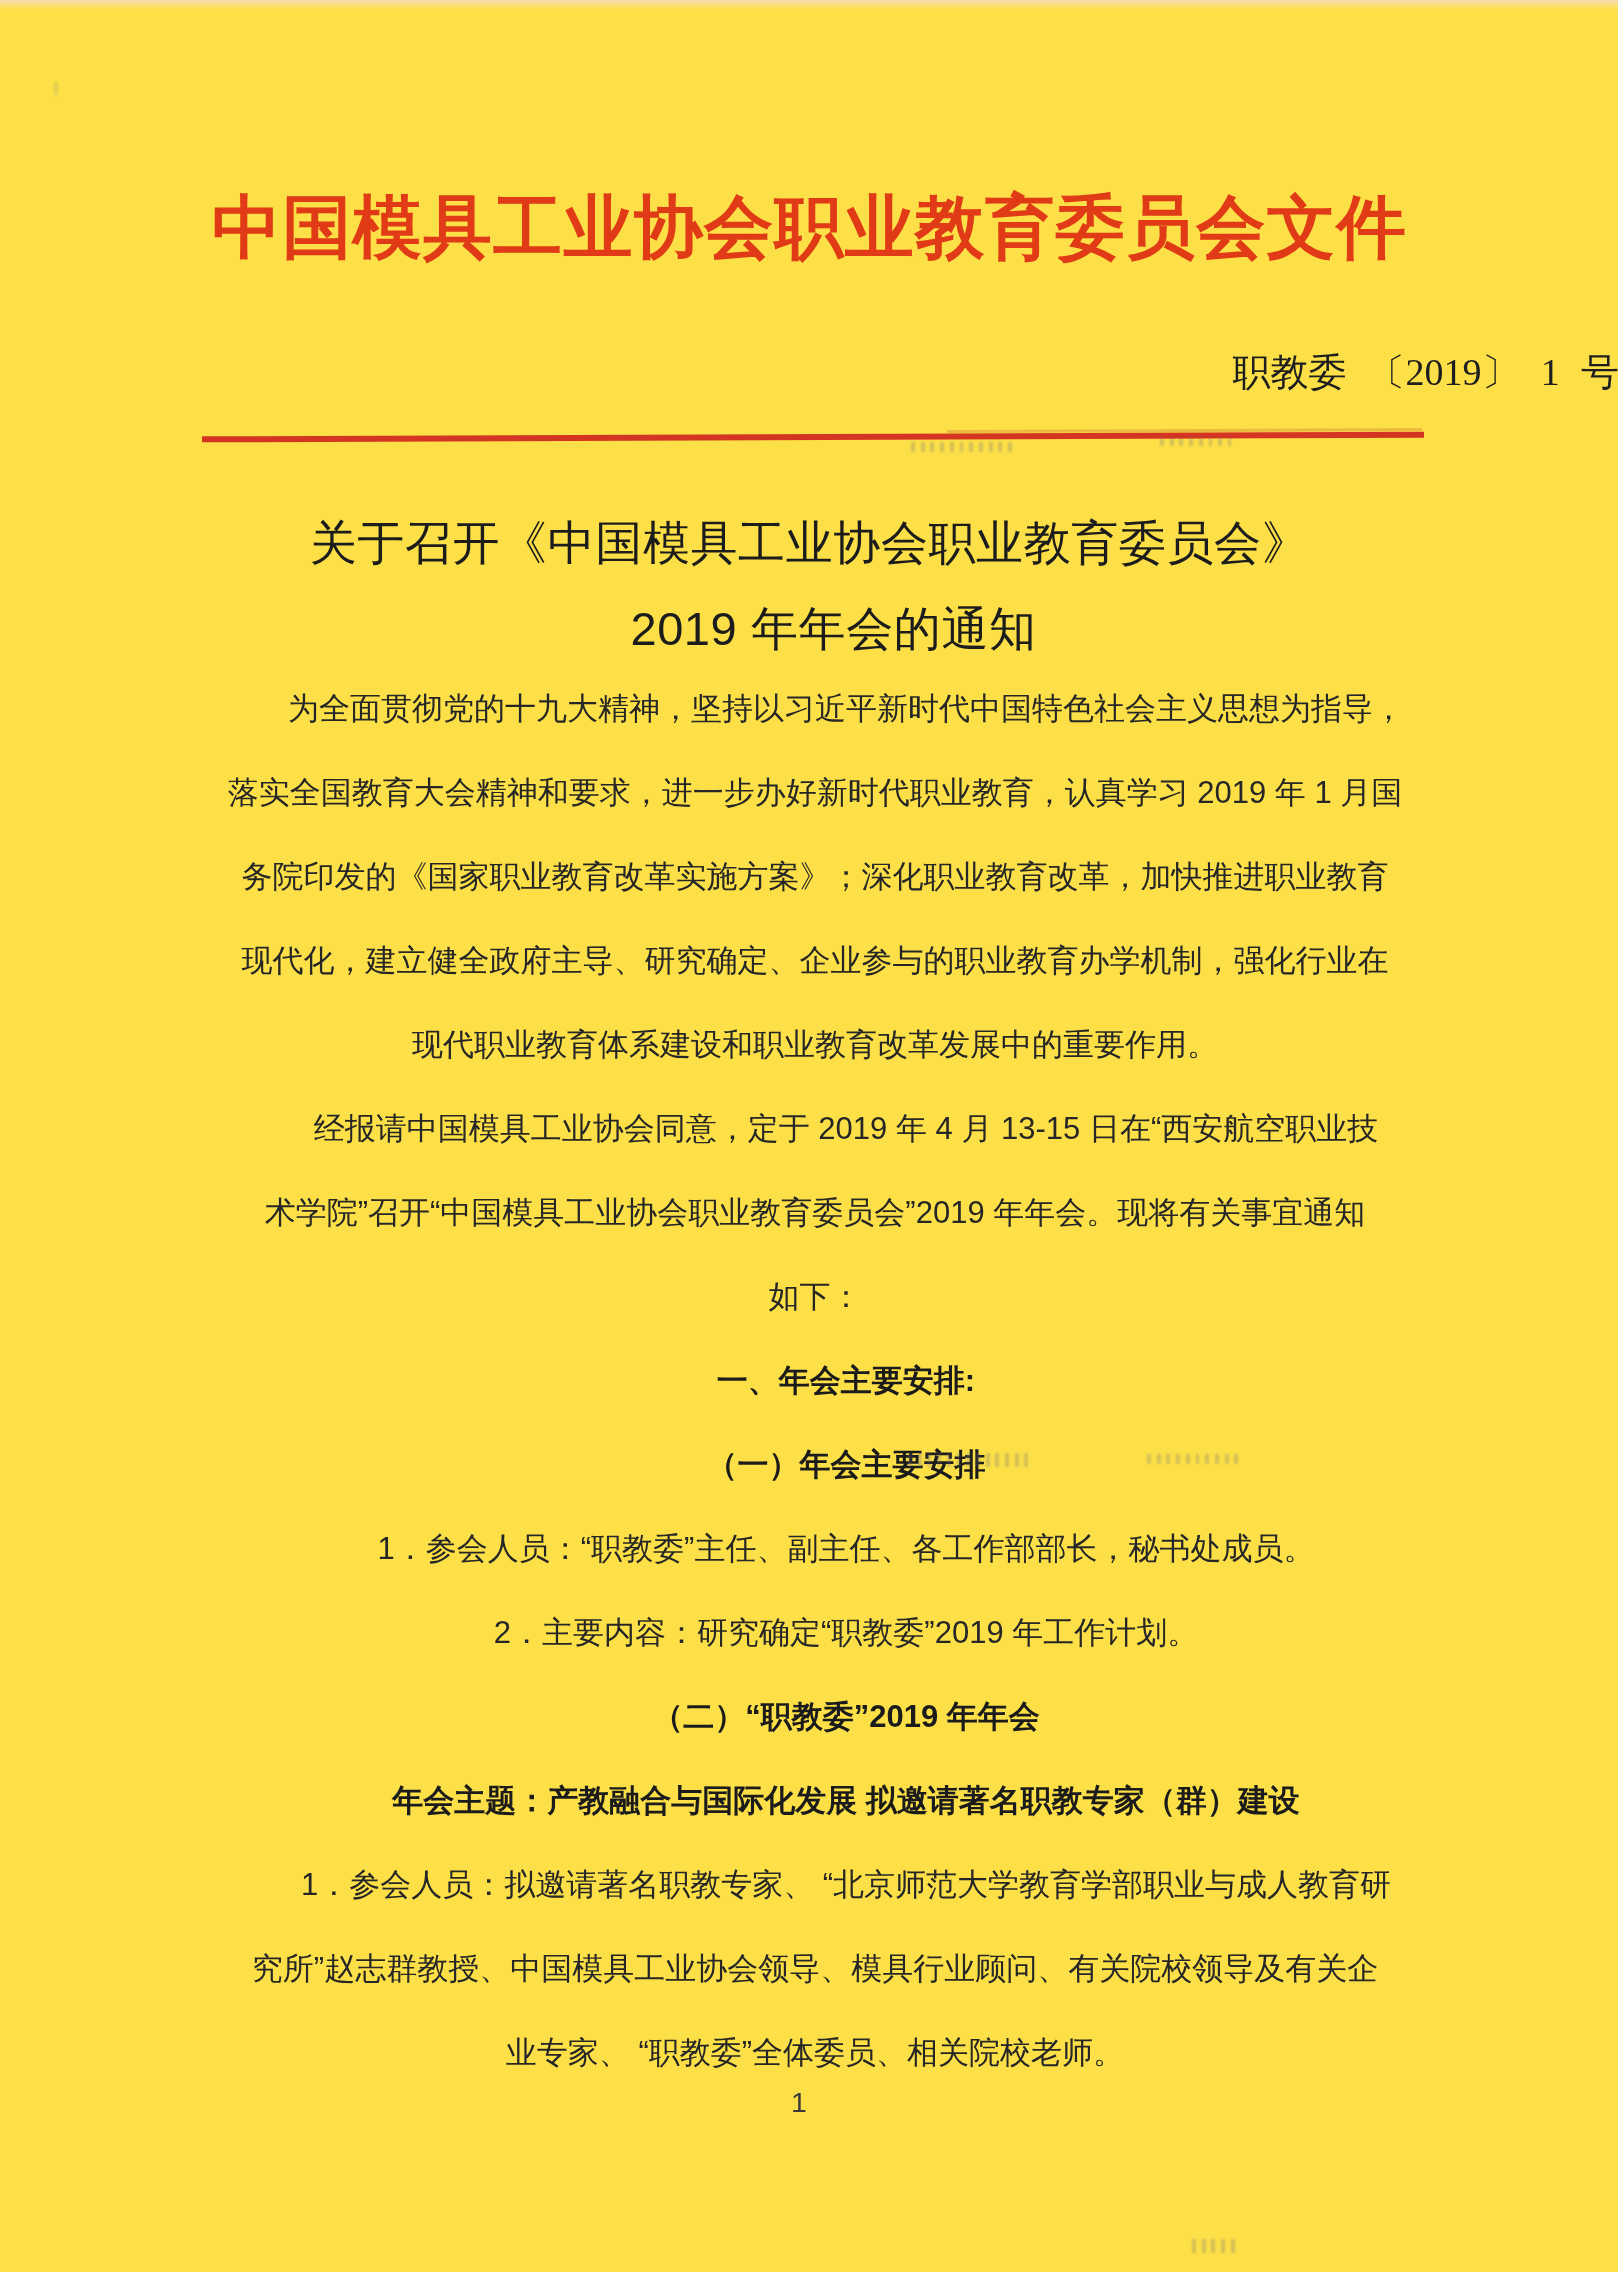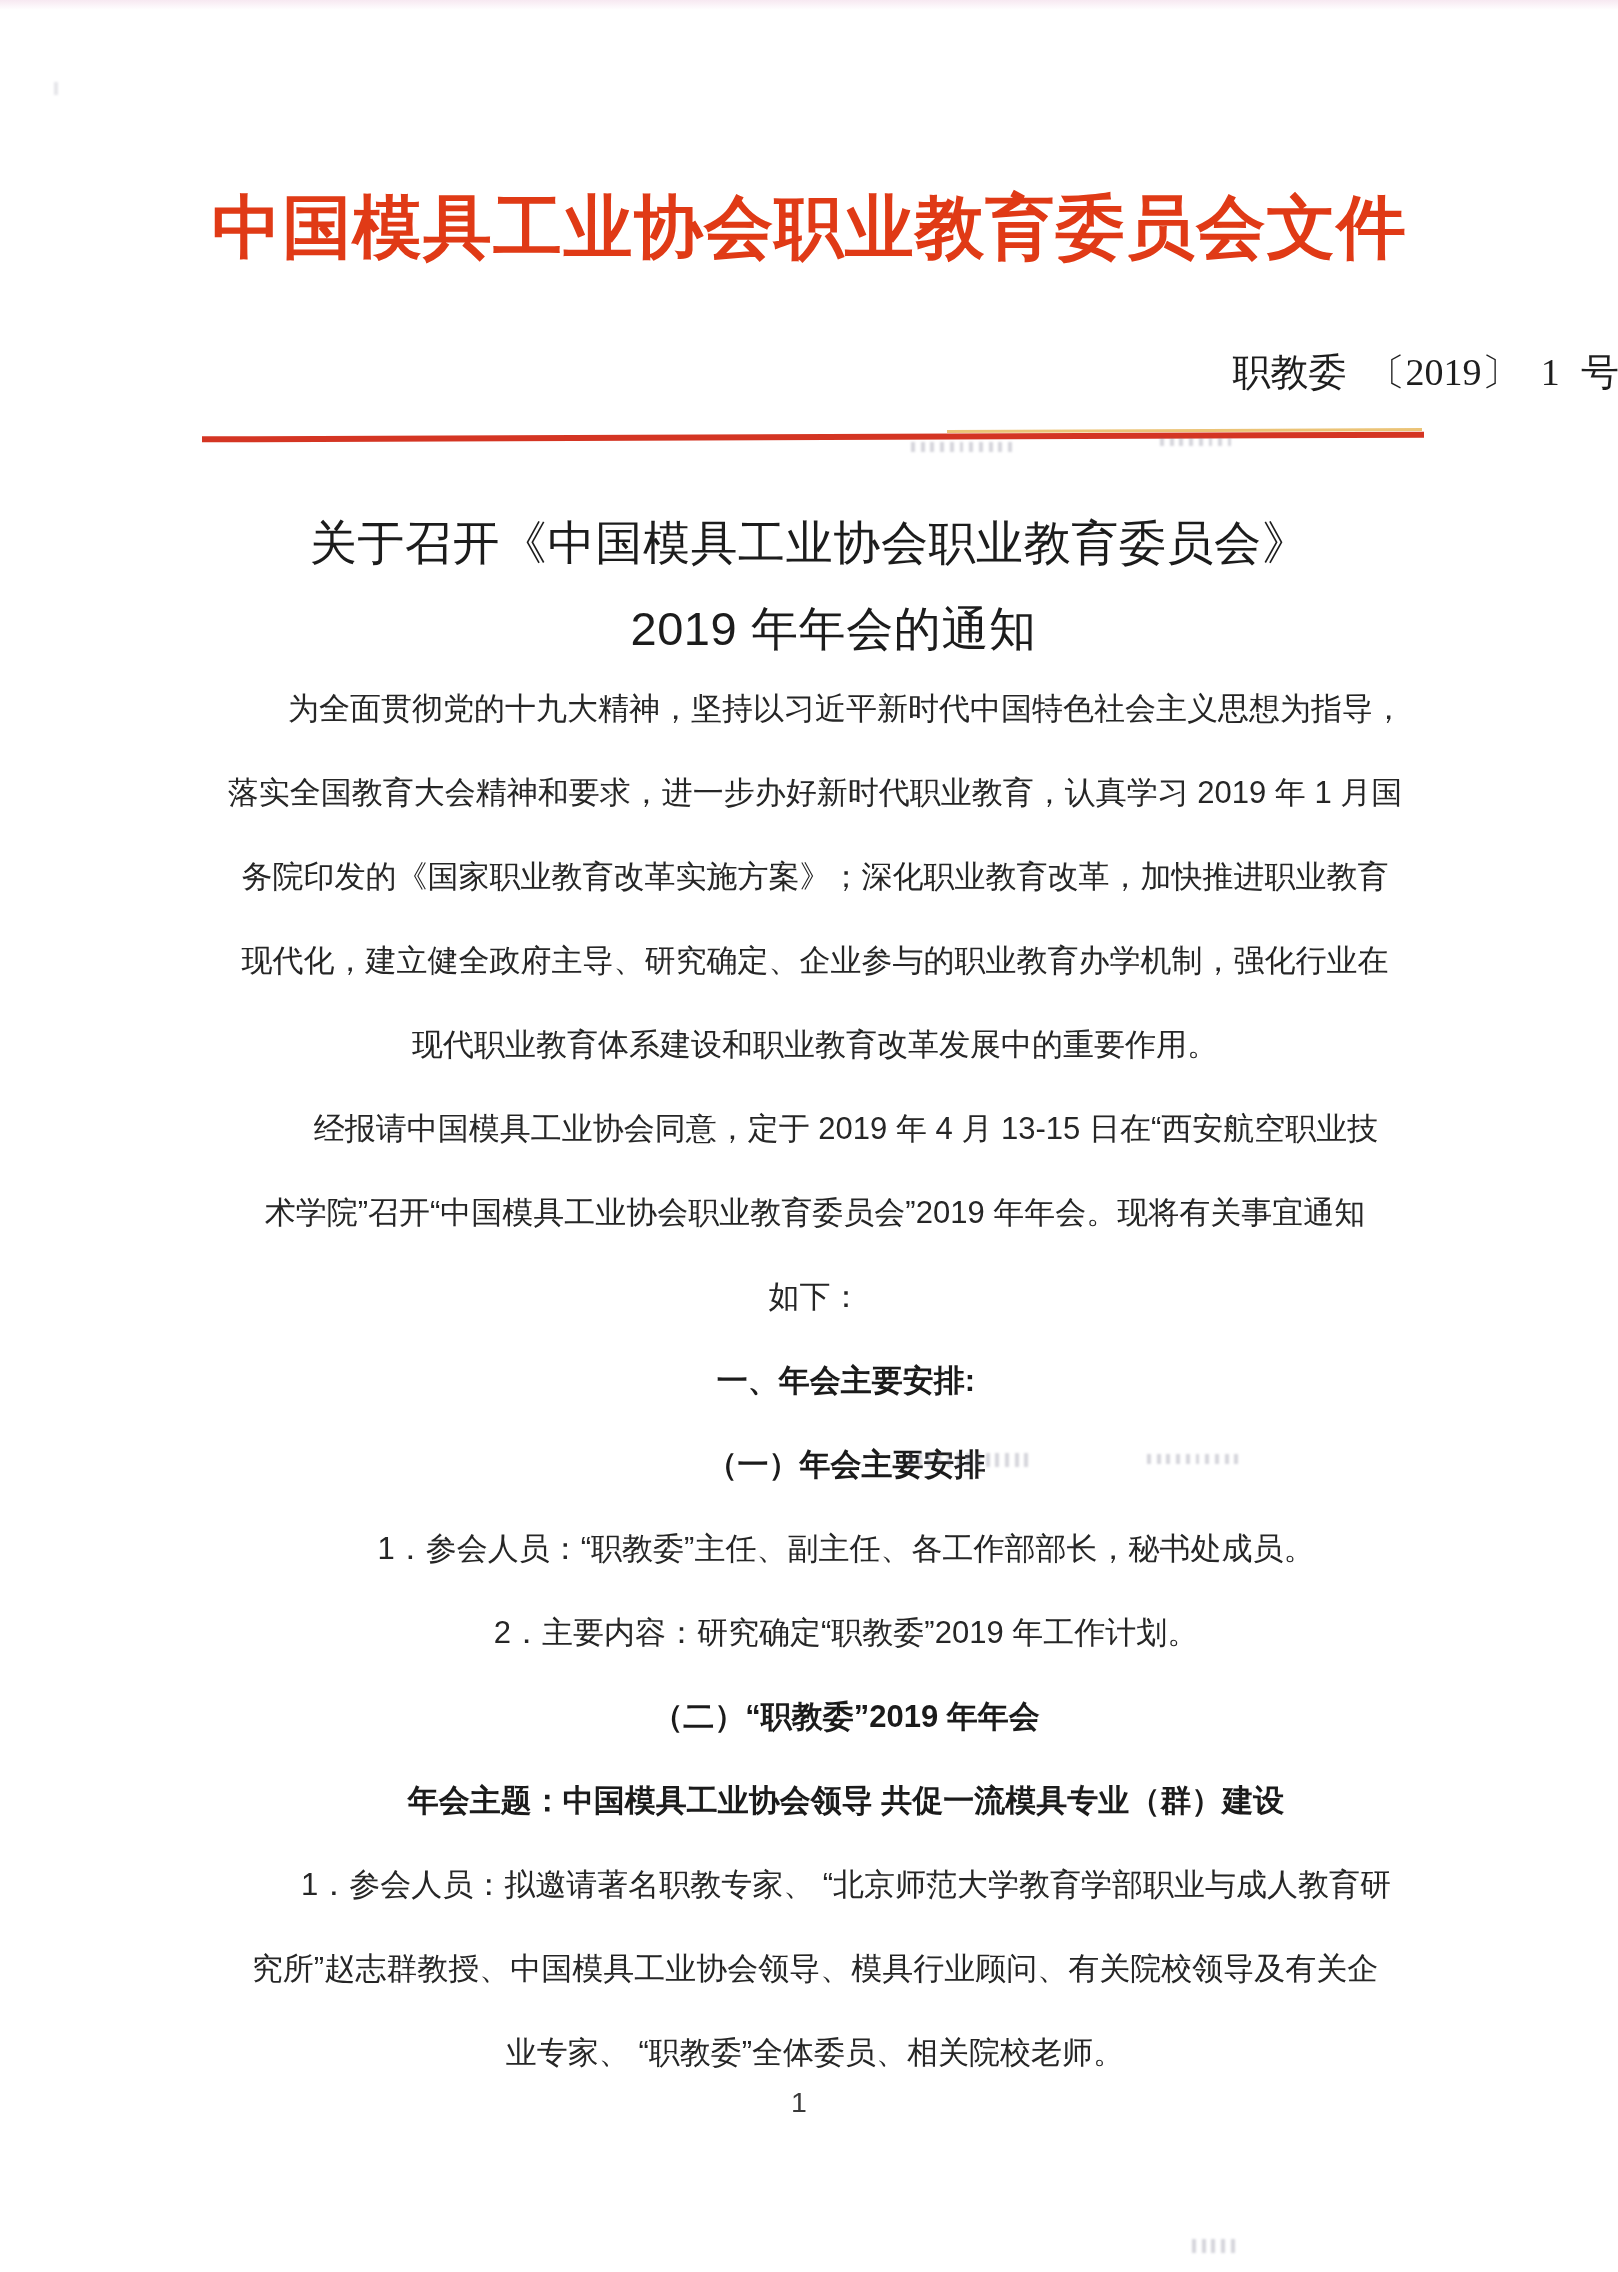--- a/index.html
+++ b/index.html
@@ -4,21 +4,21 @@
 <style>
   :root{
     --header-red:#e03a16;
     --rule-red:#d43523;
     --rule-accent:#e2a93c;
     --text:#262626;
   }
   html,body{margin:0;padding:0;background:#e9e9e9;}
   .page{
     position:relative;width:1619px;height:2273px;margin:0 auto;
-    background:#ffffff;overflow:hidden;
+    background:#fde047;overflow:hidden;
     font-family:"Liberation Sans",sans-serif;color:var(--text);
   }
   .top-edge{position:absolute;left:0;top:0;width:100%;height:10.4px;
     background:linear-gradient(180deg,#f3dcea 0%,rgba(255,255,255,0) 100%);opacity:.65;}
   .org-title{
     position:absolute;left:0;top:191px;width:100%;height:78px;
     text-align:center;font-size:69px;line-height:73px;font-weight:700;
     color:var(--header-red);letter-spacing:1.3px;white-space:nowrap;
   }
   .doc-number{
@@ -89,21 +89,21 @@
       <div class="line">现代化，建立健全政府主导、研究确定、企业参与的职业教育办学机制，强化行业在</div>
       <div class="line">现代职业教育体系建设和职业教育改革发展中的重要作用。</div>
       <div class="line indent">经报请中国模具工业协会同意，定于 2019 年 4 月 13-15 日在“西安航空职业技</div>
       <div class="line">术学院”召开“中国模具工业协会职业教育委员会”2019 年年会。现将有关事宜通知</div>
       <div class="line">如下：</div>
       <div class="line bold indent">一、年会主要安排:</div>
       <div class="line bold indent">（一）年会主要安排</div>
       <div class="line indent">1．参会人员：“职教委”主任、副主任、各工作部部长，秘书处成员。</div>
       <div class="line indent">2．主要内容：研究确定“职教委”2019 年工作计划。</div>
       <div class="line bold indent">（二）“职教委”2019 年年会</div>
-      <div class="line bold indent">年会主题：中国模具工业协会领导 共促一流模具专业（群）建设</div>
+      <div class="line bold indent">年会主题：产教融合与国际化发展 拟邀请著名职教专家（群）建设</div>
       <div class="line indent">1．参会人员：拟邀请著名职教专家、 “北京师范大学教育学部职业与成人教育研</div>
       <div class="line">究所”赵志群教授、中国模具工业协会领导、模具行业顾问、有关院校领导及有关企</div>
       <div class="line">业专家、 “职教委”全体委员、相关院校老师。</div>
     </div>
 
   <div class="smudge" id="smudge-1"></div>
   <div class="smudge" id="smudge-2"></div>
   <div class="smudge" id="smudge-5"></div>
   <div class="smudge" id="smudge-6"></div>
 

